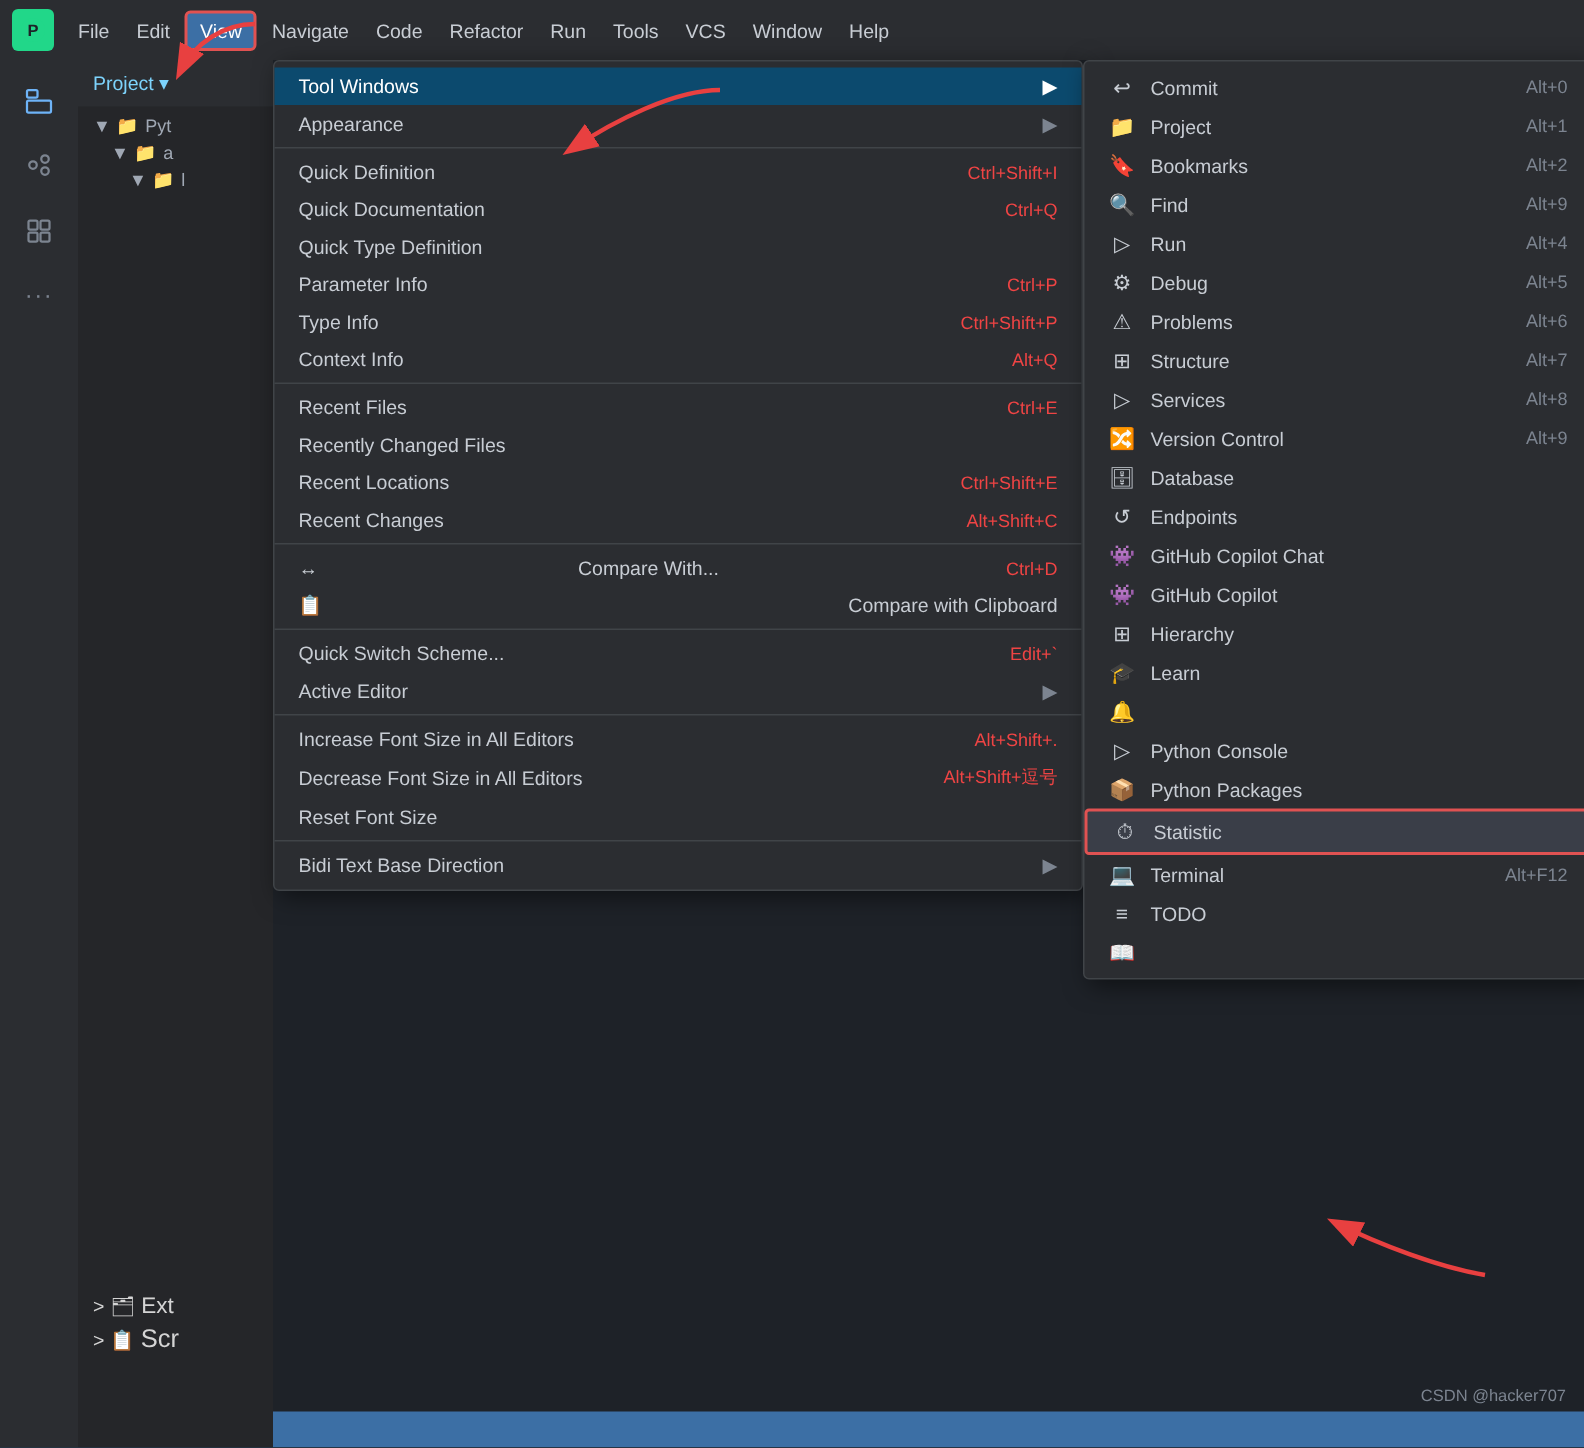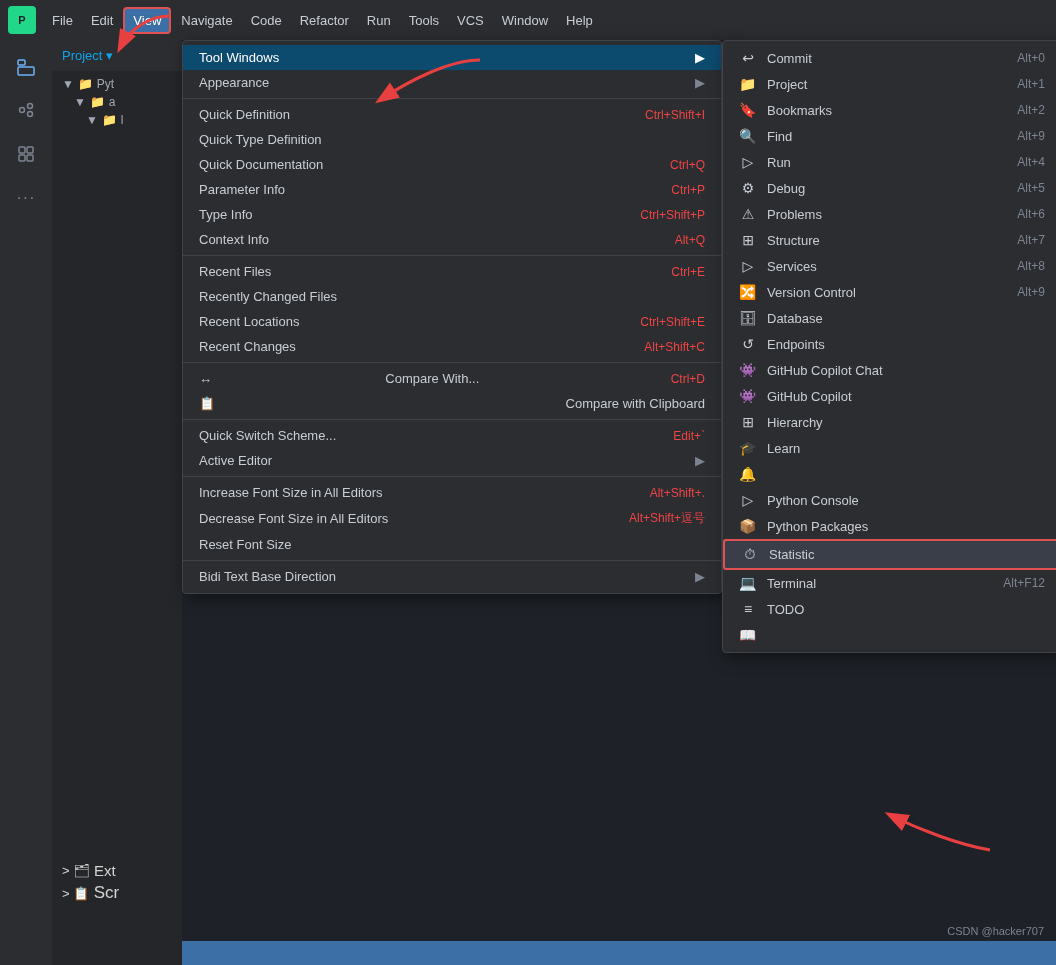--- a/index.html
+++ b/index.html
@@ -82,21 +82,21 @@
       height: calc(100% - 40px);
       background: #252629;
       z-index: 40;
       padding: 0;
       overflow: hidden;
     }
     .project-header {
       display: flex; align-items: center;
       padding: 8px 10px;
       font-size: 13px;
-      color: #0ea5e9;
+      color: #7dd3fc;
       font-weight: 500;
       background: #2b2d31;
       text-align: right;
     }
     .project-tree {
       padding: 4px 6px;
       font-size: 12px;
       color: #a0a8b4;
     }
     .tree-item {
@@ -306,25 +306,25 @@
   <div class="dropdown-item">
     <span>Appearance</span>
     <span class="arrow">▶</span>
   </div>
   <div class="dropdown-separator"></div>
   <div class="dropdown-item">
     <span>Quick Definition</span>
     <span class="shortcut">Ctrl+Shift+I</span>
   </div>
   <div class="dropdown-item">
-    <span>Quick Type Definition</span>
-  </div>
-  <div class="dropdown-item">
     <span>Quick Documentation</span>
     <span class="shortcut">Ctrl+Q</span>
+  </div>
+  <div class="dropdown-item">
+    <span>Quick Type Definition</span>
   </div>
   <div class="dropdown-item">
     <span>Parameter Info</span>
     <span class="shortcut">Ctrl+P</span>
   </div>
   <div class="dropdown-item">
     <span>Type Info</span>
     <span class="shortcut">Ctrl+Shift+P</span>
   </div>
   <div class="dropdown-item">

